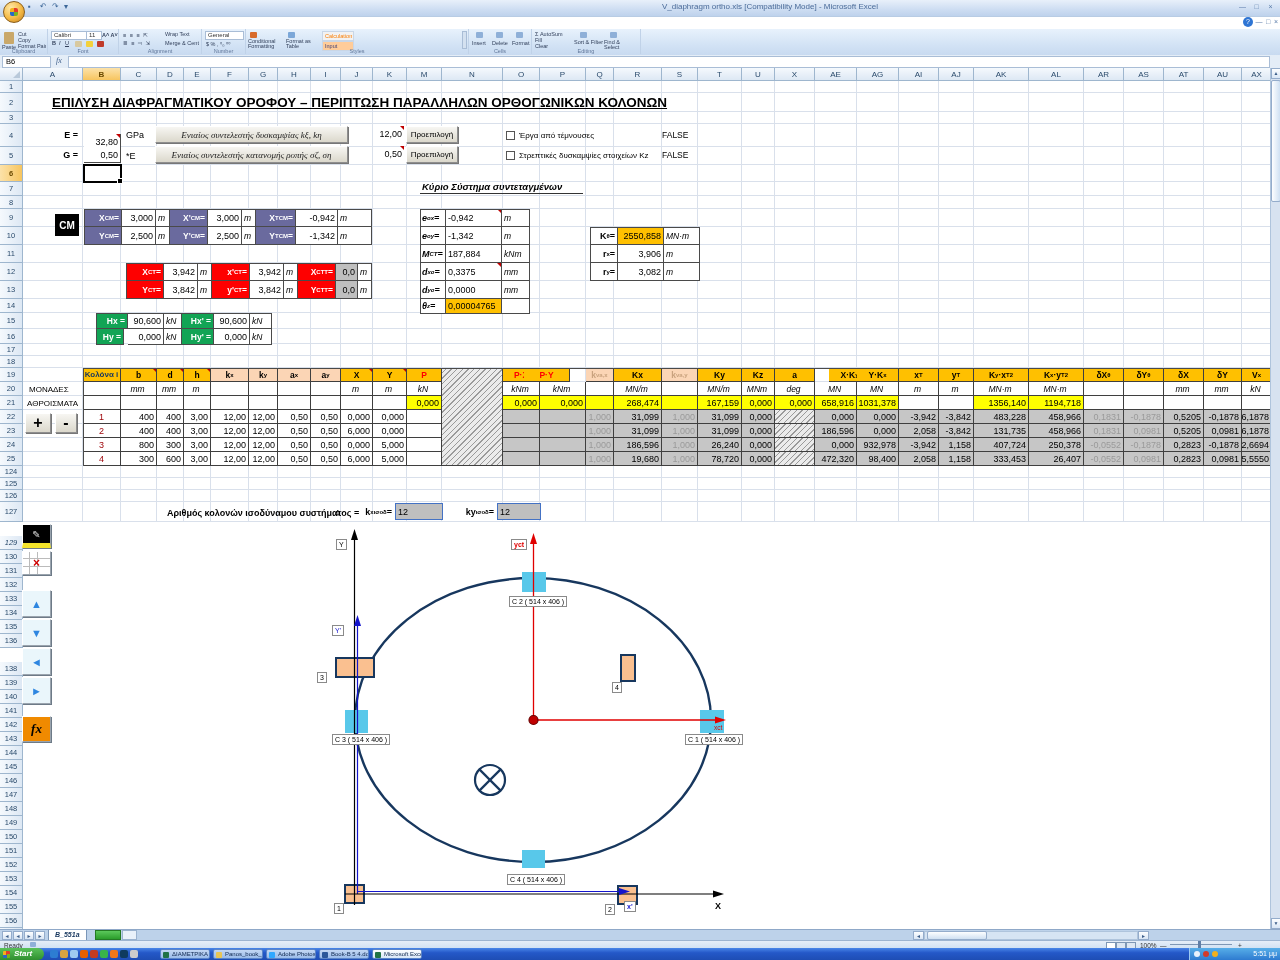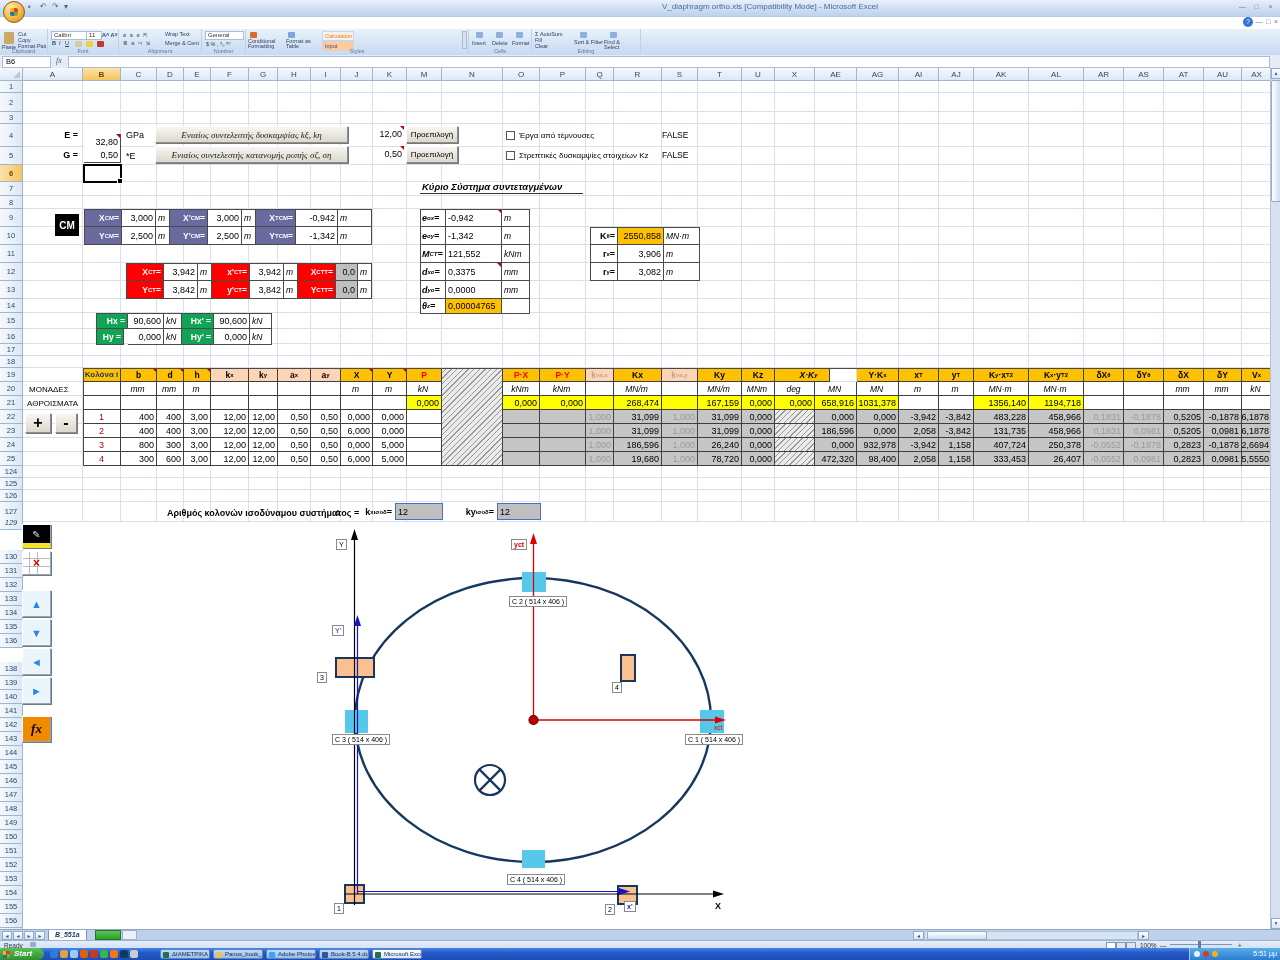--- a/index.html
+++ b/index.html
@@ -284,21 +284,21 @@
         <div class="rowh" style="top: 396px; height: 14px;">21</div>
         <div class="rowh" style="top: 410px; height: 14px;">22</div>
         <div class="rowh" style="top: 424px; height: 14px;">23</div>
         <div class="rowh" style="top: 438px; height: 14px;">24</div>
         <div class="rowh" style="top: 452px; height: 14px;">25</div>
         <div class="rowh" style="top: 466px; height: 12px;">124</div>
         <div class="rowh" style="top: 478px; height: 12px;">125</div>
         <div class="rowh" style="top: 490px; height: 12px;">126</div>
         <div class="rowh" style="top: 502px; height: 20px;">127</div>
         <div class="rowh" style="top: 522px; height: 14px; margin-top: 36px;">128</div>
-        <div class="rowh" style="top: 516px; height: 14px; font-style: italic;">129</div>
+        <div class="rowh" style="top: 536px; height: 14px; font-style: italic;">129</div>
         <div class="rowh" style="top: 550px; height: 14px;">130</div>
         <div class="rowh" style="top: 564px; height: 14px;">131</div>
         <div class="rowh" style="top: 578px; height: 14px;">132</div>
         <div class="rowh" style="top: 592px; height: 14px;">133</div>
         <div class="rowh" style="top: 606px; height: 14px;">134</div>
         <div class="rowh" style="top: 620px; height: 14px;">135</div>
         <div class="rowh" style="top: 634px; height: 14px;">136</div>
         <div class="rowh" style="top: 648px; height: 14px; margin-left: 27px;">137</div>
         <div class="rowh" style="top: 662px; height: 14px;">138</div>
         <div class="rowh" style="top: 676px; height: 14px;">139</div>
@@ -442,20 +442,21 @@
       </div>
     <div class="toolbtn" style="top:648px;height:27px;background:#EAF6FB">
         <span style="color:#2E86E0;font-size:11px;font-weight:bold">◄</span>
       </div>
     <div class="toolbtn" style="top:677px;height:27px;background:#EAF6FB">
         <span style="color:#2E86E0;font-size:11px;font-weight:bold">►</span>
       </div>
     <div class="toolbtn" style="top:716px;height:26px;background:#F08A00">
         <span style="font-family:'Liberation Serif',serif;font-style:italic;font-weight:bold;font-size:13px">fx</span>
       </div>
+  <div class="c l" style="left: 50px; top: 93px; width: 680px; height: 19px; font-weight: bold; font-size: 13.5px; text-decoration: underline;">ΕΠΙΛΥΣΗ ΔΙΑΦΡΑΓΜΑΤΙΚΟΥ ΟΡΟΦΟΥ – ΠΕΡΙΠΤΩΣΗ ΠΑΡΑΛΛΗΛΩΝ ΟΡΘΟΓΩΝΙΚΩΝ ΚΟΛΟΝΩΝ</div>
       <div class="c r" style="left: 58px; top: 128px; width: 22px; height: 14px; font-weight: bold;">E =</div>
       <div class="c bord r note" style="left: 84px; top: 126px; width: 37px; height: 17px; margin-top: 8px;">32,80</div>
       <div class="c l" style="left: 124px; top: 128px; width: 30px; height: 14px;">GPa</div>
       <div class="c r" style="left: 58px; top: 148px; width: 22px; height: 14px; font-weight: bold;">G =</div>
       <div class="c bord r" style="left: 84px; top: 147px; width: 37px; height: 16px;">0,50</div>
       <div class="c l" style="left: 124px; top: 149px; width: 30px; height: 14px;">*E</div>
       <div style="position: absolute; left: 83px; top: 164px; width: 39px; height: 19px; border: 2px solid rgb(0, 0, 0); background: rgb(255, 255, 255); box-sizing: border-box;">
         <div style="position: absolute; right: -3px; bottom: -3px; width: 4px; height: 4px; background: rgb(0, 0, 0); border: 1px solid rgb(255, 255, 255);"></div>
       </div>
       <div class="bevel grkbtn" style="left: 155px; top: 126px; width: 193px; height: 17px;">Ενιαίος συντελεστής δυσκαμψίας kξ, kη</div>
@@ -523,21 +524,21 @@
       <div class="c bord u" style="left: 250px; top: 329px; width: 22px; height: 16px;">kN</div>
       <div class="frame" style="left: 96px; top: 313px; width: 176px; height: 32px;"></div>
       <div class="c l" style="left: 420px; top: 180px; width: 163px; height: 14px; font-weight: bold; font-style: italic; font-size: 9.5px; border-bottom: 1px solid rgb(51, 51, 51);">Κύριο Σύστημα συντεταγμένων</div>
       <div class="c bord l" style="left: 420px; top: 209px; width: 26px; height: 18px; font-weight: bold; font-style: italic;">e<sub>ox</sub> =</div>
       <div class="c bord l note" style="left: 446px; top: 209px; width: 56px; height: 18px;">-0,942</div>
       <div class="c bord u" style="left: 502px; top: 209px; width: 28px; height: 18px;">m</div>
       <div class="c bord l" style="left: 420px; top: 227px; width: 26px; height: 18px; font-weight: bold; font-style: italic;">e<sub>oy</sub> =</div>
       <div class="c bord l" style="left: 446px; top: 227px; width: 56px; height: 18px;">-1,342</div>
       <div class="c bord u" style="left: 502px; top: 227px; width: 28px; height: 18px;">m</div>
       <div class="c bord l" style="left: 420px; top: 245px; width: 26px; height: 18px; font-weight: bold; font-style: italic;">M<sub>CT</sub> =</div>
-      <div class="c bord l" style="left: 446px; top: 245px; width: 56px; height: 18px;">121,552</div>
+      <div class="c bord l" style="left: 446px; top: 245px; width: 56px; height: 18px;">187,884</div>
       <div class="c bord u" style="left: 502px; top: 245px; width: 28px; height: 18px;">kNm</div>
       <div class="c bord l" style="left: 420px; top: 263px; width: 26px; height: 18px; font-weight: bold; font-style: italic;">d<sub>xo</sub> =</div>
       <div class="c bord l note" style="left: 446px; top: 263px; width: 56px; height: 18px;">0,3375</div>
       <div class="c bord u" style="left: 502px; top: 263px; width: 28px; height: 18px;">mm</div>
       <div class="c bord l" style="left: 420px; top: 281px; width: 26px; height: 18px; font-weight: bold; font-style: italic;">d<sub>yo</sub> =</div>
       <div class="c bord l" style="left: 446px; top: 281px; width: 56px; height: 18px;">0,0000</div>
       <div class="c bord u" style="left: 502px; top: 281px; width: 28px; height: 18px;">mm</div>
       <div class="c bord l" style="left: 420px; top: 299px; width: 26px; height: 15px; font-weight: bold; font-style: italic;">θ<sub>z</sub> =</div>
       <div class="c bord l" style="left: 446px; top: 299px; width: 56px; height: 15px; background: rgb(255, 192, 0);">0,00004765</div>
       <div class="c bord u" style="left: 502px; top: 299px; width: 28px; height: 15px;"></div>
@@ -640,21 +641,21 @@
       <div class="td " style="left: 407px; top: 438px; width: 35px; height: 14px;"></div>
       <div class="td " style="left: 407px; top: 452px; width: 35px; height: 14px;"></div>
       <div class="td hatch" style="left: 442px; top: 368px; width: 61px; height: 98px;"></div>
       <div class="th redtx" style="left: 503px; top: 368px; width: 37px; height: 14px;">P·X</div>
       <div class="td" style="left: 503px; top: 382px; width: 37px; height: 14px; justify-content: center; font-style: italic; font-size: 8.5px;">kNm</div>
       <div class="td yel" style="left: 503px; top: 396px; width: 37px; height: 14px;">0,000</div>
       <div class="td gray" style="left: 503px; top: 410px; width: 37px; height: 14px;"></div>
       <div class="td gray" style="left: 503px; top: 424px; width: 37px; height: 14px;"></div>
       <div class="td gray" style="left: 503px; top: 438px; width: 37px; height: 14px;"></div>
       <div class="td gray" style="left: 503px; top: 452px; width: 37px; height: 14px;"></div>
-      <div class="th redtx" style="left: 540px; top: 368px; width: 46px; height: 14px;">P·Y</div>
+      <div class="th redtx" style="left: 524px; top: 368px; width: 46px; height: 14px;">P·Y</div>
       <div class="td" style="left: 540px; top: 382px; width: 46px; height: 14px; justify-content: center; font-style: italic; font-size: 8.5px;">kNm</div>
       <div class="td yel" style="left: 540px; top: 396px; width: 46px; height: 14px;">0,000</div>
       <div class="td gray" style="left: 540px; top: 410px; width: 46px; height: 14px;"></div>
       <div class="td gray" style="left: 540px; top: 424px; width: 46px; height: 14px;"></div>
       <div class="td gray" style="left: 540px; top: 438px; width: 46px; height: 14px;"></div>
       <div class="td gray" style="left: 540px; top: 452px; width: 46px; height: 14px;"></div>
       <div class="th peach dim2" style="left: 586px; top: 368px; width: 28px; height: 14px;">k<sub>va,x</sub></div>
       <div class="td" style="left: 586px; top: 382px; width: 28px; height: 14px; justify-content: center; font-style: italic; font-size: 8.5px;"></div>
       <div class="td yel" style="left: 586px; top: 396px; width: 28px; height: 14px;"></div>
       <div class="td gray dim" style="left: 586px; top: 410px; width: 28px; height: 14px;">1,000</div>
@@ -689,21 +690,21 @@
       <div class="td gray" style="left: 742px; top: 424px; width: 33px; height: 14px;">0,000</div>
       <div class="td gray" style="left: 742px; top: 438px; width: 33px; height: 14px;">0,000</div>
       <div class="td gray" style="left: 742px; top: 452px; width: 33px; height: 14px;">0,000</div>
       <div class="th " style="left: 775px; top: 368px; width: 40px; height: 14px;">a</div>
       <div class="td" style="left: 775px; top: 382px; width: 40px; height: 14px; justify-content: center; font-style: italic; font-size: 8.5px;">deg</div>
       <div class="td yel" style="left: 775px; top: 396px; width: 40px; height: 14px;">0,000</div>
       <div class="td hatch" style="left: 775px; top: 410px; width: 40px; height: 14px;"></div>
       <div class="td hatch" style="left: 775px; top: 424px; width: 40px; height: 14px;"></div>
       <div class="td hatch" style="left: 775px; top: 438px; width: 40px; height: 14px;"></div>
       <div class="td hatch" style="left: 775px; top: 452px; width: 40px; height: 14px;"></div>
-      <div class="th " style="left: 788px; top: 368px; width: 42px; height: 14px; font-style: italic;">X·K<sub>y</sub></div>
+      <div class="th " style="left: 829px; top: 368px; width: 42px; height: 14px;">X·K<sub>y</sub></div>
       <div class="td" style="left: 815px; top: 382px; width: 42px; height: 14px; justify-content: center; font-style: italic; font-size: 8.5px;">MN</div>
       <div class="td yel" style="left: 815px; top: 396px; width: 42px; height: 14px;">658,916</div>
       <div class="td gray" style="left: 815px; top: 410px; width: 42px; height: 14px;">0,000</div>
       <div class="td gray" style="left: 815px; top: 424px; width: 42px; height: 14px;">186,596</div>
       <div class="td gray" style="left: 815px; top: 438px; width: 42px; height: 14px;">0,000</div>
       <div class="td gray" style="left: 815px; top: 452px; width: 42px; height: 14px;">472,320</div>
       <div class="th " style="left: 857px; top: 368px; width: 42px; height: 14px;">Y·K<sub>x</sub></div>
       <div class="td" style="left: 857px; top: 382px; width: 42px; height: 14px; justify-content: center; font-style: italic; font-size: 8.5px;">MN</div>
       <div class="td yel" style="left: 857px; top: 396px; width: 42px; height: 14px;">1031,378</div>
       <div class="td gray" style="left: 857px; top: 410px; width: 42px; height: 14px;">0,000</div>

